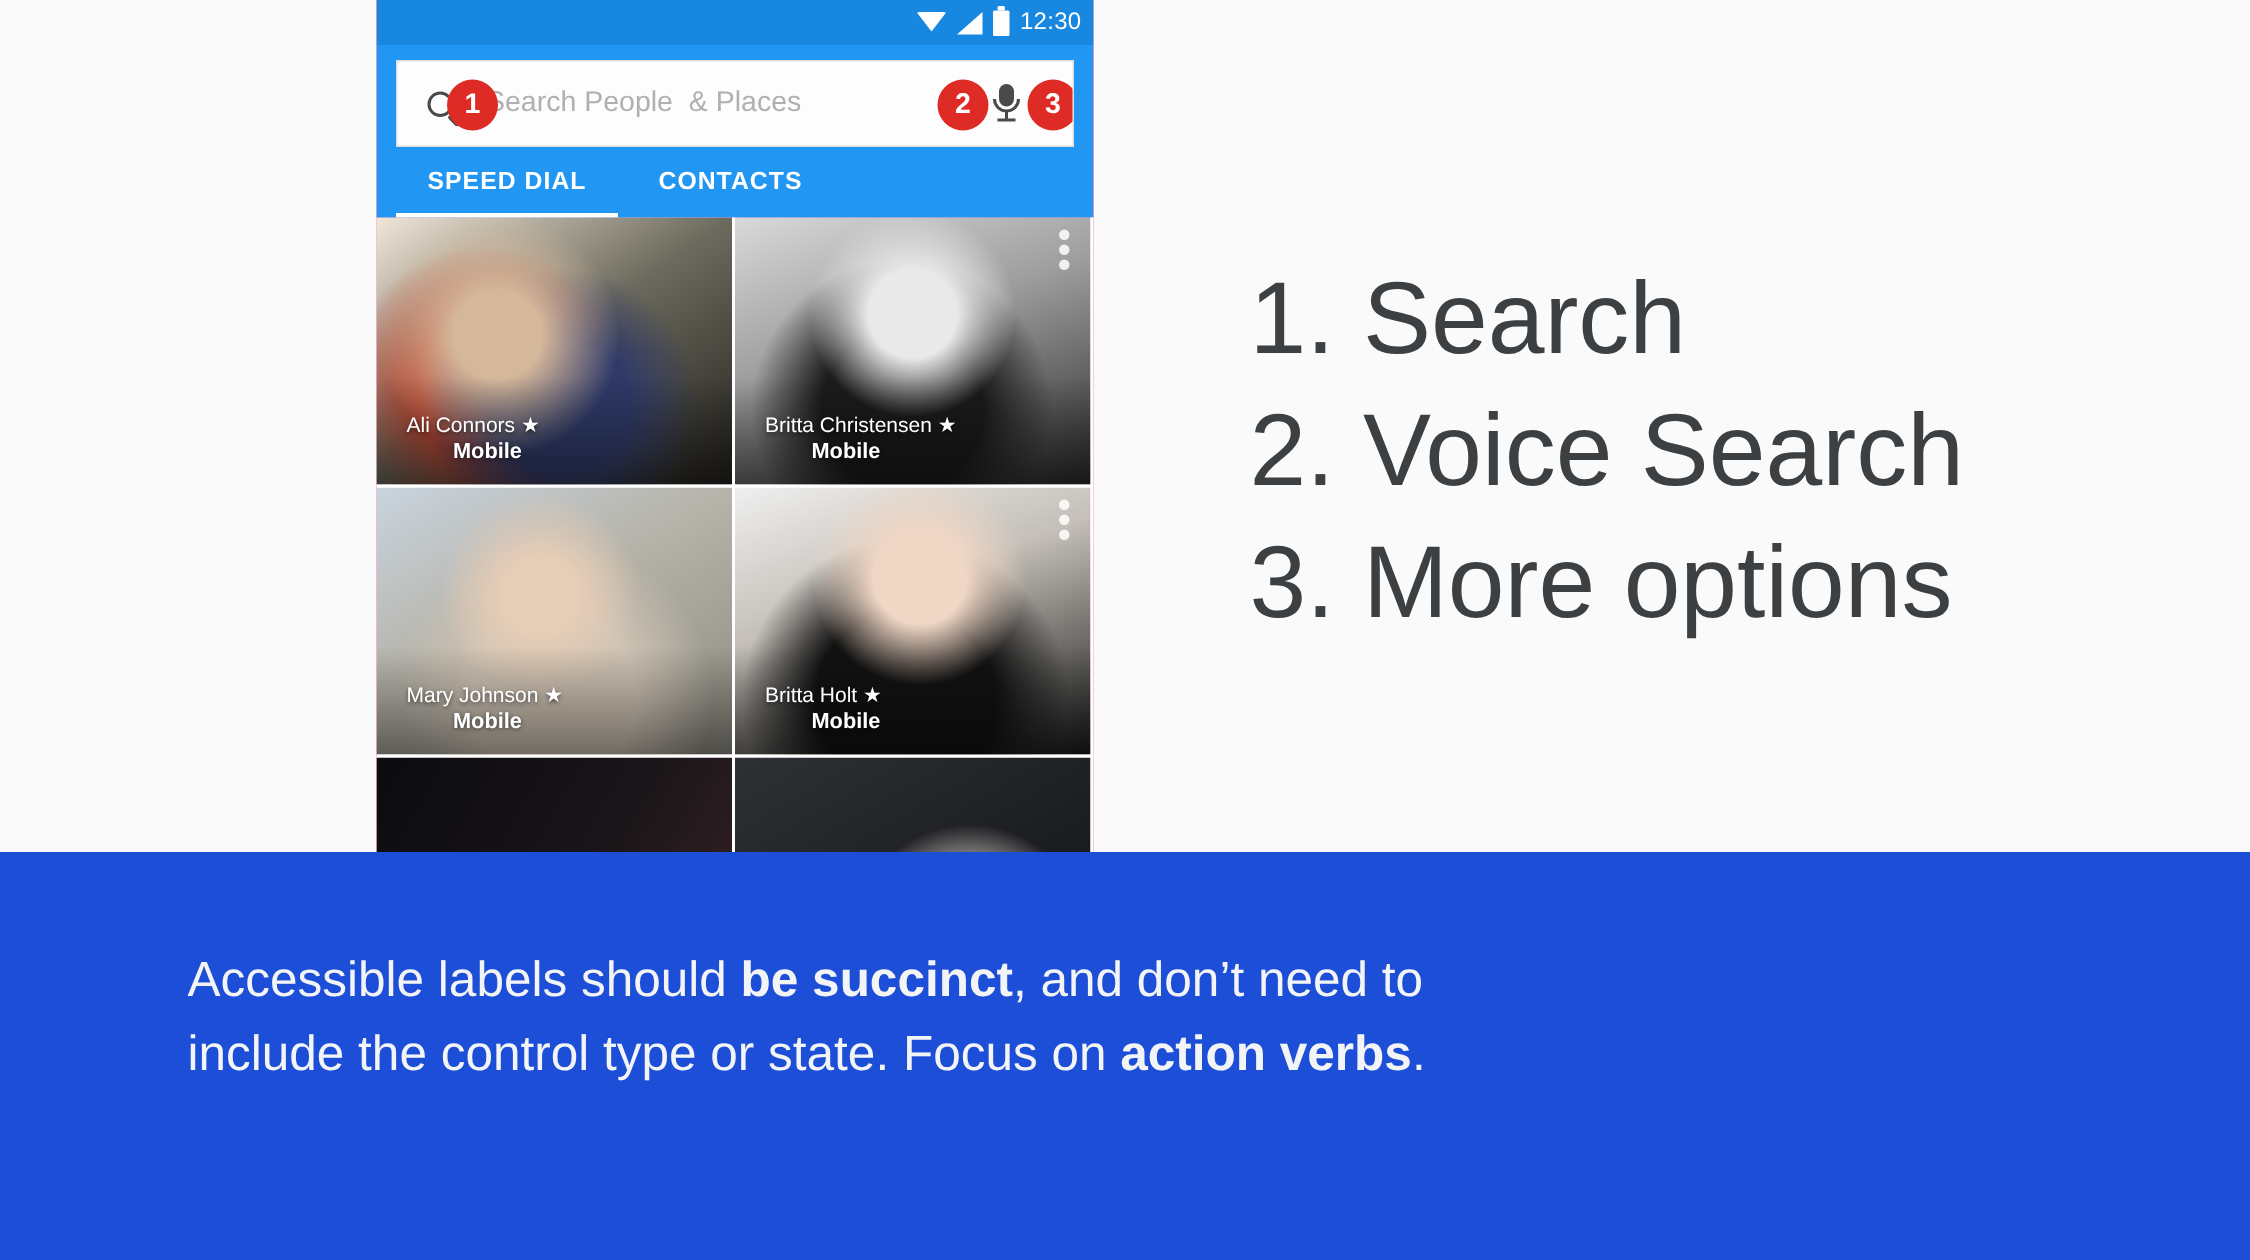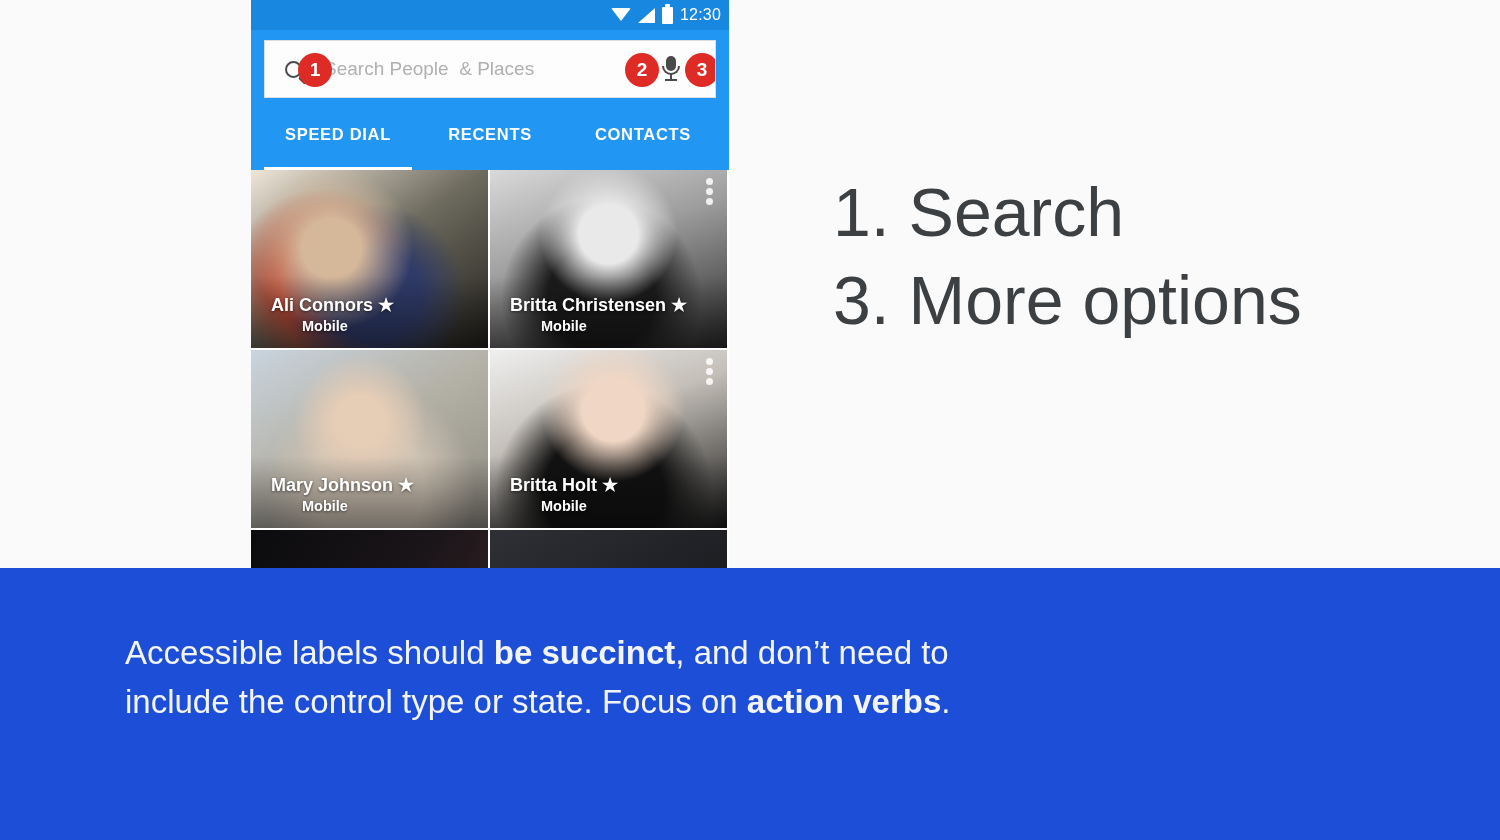--- a/index.html
+++ b/index.html
@@ -53,33 +53,33 @@
   .kebab i { width:5px; height:5px; background:#4a4a4a; border-radius:50%; display:block;}
   .badge {
     width: 34px; height: 34px; border-radius: 50%; background: #df2b25;
     color:#fff; font-size:19px; font-weight:700; display:flex;
     align-items:center; justify-content:center; flex:0 0 auto;
   }
   .badge1 { position:absolute; left: 33px; top: 12px; }
   .badge2 { position:absolute; right: 56px; top: 12px; }
   .badge3 { position:absolute; right: -4px; top: 12px; }
 
-  .tabs { background:#2196f3; height:72px; display:flex; position:relative; padding-left: 13px;}
+  .tabs { background:#2196f3; height:47px; display:flex; position:relative; padding-left: 13px;}
   .tab { flex: 0 0 auto; color:#fff; font-size:16.5px; font-weight:700; letter-spacing:.7px;
     display:flex; align-items:center; justify-content:center; }
   .tab-speed { width:148px; }
   .tab-recents { width:156px; }
   .tab-contacts { width:150px; }
   .tab-indicator { position:absolute; left:13px; bottom:0; width:148px; height:3px; background:#fff;}
 
   .grid { display:flex; flex-wrap:wrap; background:#fff; }
   .card { position:relative; width:239px; height:180px; overflow:hidden;
     border-right:2px solid #fff; border-bottom:2px solid #fff; }
   .card-label { position:absolute; left:20px; bottom:14px; z-index:3; }
-  .card-name { color:#fff; font-size:18px; font-weight:700; text-shadow:0 1px 3px rgba(0,0,0,.55); white-space:nowrap;}
+  .card-name { color:#fff; font-size:14px; font-weight:400; text-shadow:0 1px 3px rgba(0,0,0,.55); white-space:nowrap;}
   .card-sub { color:#fff; font-size:14.5px; font-weight:600; text-shadow:0 1px 3px rgba(0,0,0,.55); margin-top:2px;margin-left:31px;}
   .card-dots { position:absolute; top:8px; right:14px; z-index:3; display:flex; flex-direction:column; gap:3px;}
   .card-dots i { width:7px; height:7px; border-radius:50%; background:rgba(255,255,255,.85); display:block;}
   .shade { position:absolute; left:0; right:0; bottom:0; height:72px; z-index:2;
     background: linear-gradient(to top, rgba(0,0,0,.45), rgba(0,0,0,0)); }
   .photo { position:absolute; inset:0; z-index:1; }
 
   
   .p-ali  { background:
       radial-gradient(circle at 34% 44%, #d5b79a 0 16%, rgba(213,183,154,0) 44%),
@@ -147,21 +147,20 @@
         </div>
 
         <div class="badge badge1">1</div>
         <div class="badge badge2">2</div>
         <div class="badge badge3">3</div>
       </div>
     </div>
 
     <div class="tabs">
       <div class="tab tab-speed">SPEED DIAL</div>
-      <div class="tab tab-recents">RECENTS</div>
       <div class="tab tab-contacts">CONTACTS</div>
       <div class="tab-indicator"></div>
     </div>
 
     <div class="grid">
 
       <div class="card">
         <div class="photo p-ali"></div>
         <div class="shade"></div>
         <div class="card-label">
@@ -224,20 +223,21 @@
       </div>
       <div class="card">
         <div class="photo p-dark2"></div>
       </div>
 
     </div>
   </div>
 
   <div class="legend">
     <div class="legend-item">1. Search</div>
+    <div class="legend-item">2. Voice Search</div>
     <div class="legend-item">3. More options</div>
   </div>
 
   <div class="footer">
     <div class="caption"><span>Accessible labels should </span><b>be succinct</b><span>, and don’t need to include the control type or state. Focus on </span><b>action verbs</b><span>.</span></div>
   </div>
 
 </div>
 
 </body></html>

